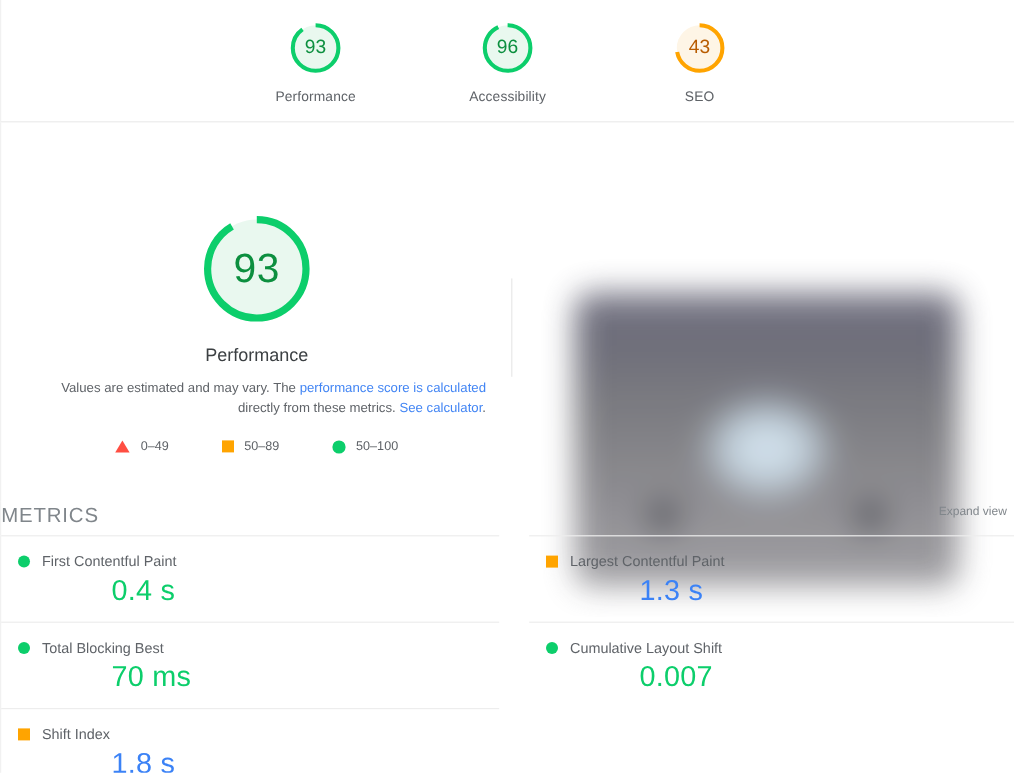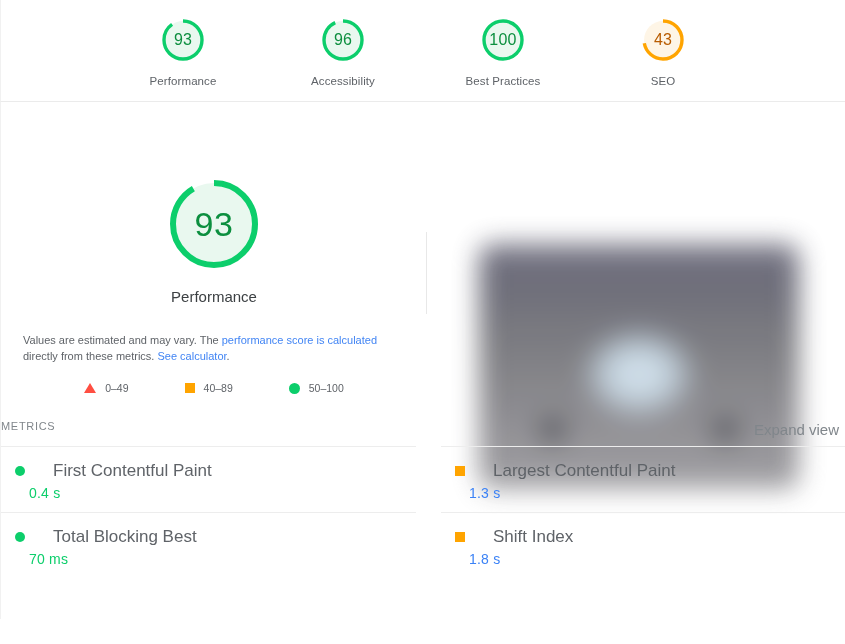--- a/index.html
+++ b/index.html
@@ -91,34 +91,34 @@
     font-size: 34px;
     color: #0c8f3f;
     letter-spacing: .5px;
   }
   #big-label {
     margin-top: 12px;
     font-size: 15px;
     color: #3c4043;
   }
   #perf-desc {
-    margin-top: 28px;
+    margin-top: 12px;
     width: 382px;
-    text-align: left;
+    text-align: right;
     font-size: 11px;
     line-height: 15.5px;
     color: #5f6368;
   }
   #perf-desc a { color: #4285f4; text-decoration: none; }
 
   #gauge-legend {
     margin-top: 18px;
     display: flex;
     align-items: flex-end;
-    gap: 56px;
+    gap: 44px;
     font-size: 10.5px;
     color: #5f6368;
   }
   .leg-item { display: flex; align-items: center; gap: 9px; }
   .leg-tri {
     width: 0; height: 0;
     border-left: 6px solid transparent;
     border-right: 6px solid transparent;
     border-bottom: 10px solid #ff4e42;
   }
@@ -162,28 +162,28 @@
   
   #metrics-head {
     position: relative;
     height: 28px;
     border-left: 1px solid #f1f1f1;
     box-sizing: border-box;
   }
   #metrics-title {
     position: absolute;
     left: 0; top: 2px;
-    font-size: 11px;
+    font-size: 17px;
     letter-spacing: .7px;
     color: #80868b;
   }
   #expand-view {
     position: absolute;
     right: 6px; top: 3px;
-    font-size: 15px;
+    font-size: 10px;
     color: #80868b;
     cursor: pointer;
   }
 
   #metrics-grid {
     position: relative;
     border-left: 1px solid #f1f1f1;
     box-sizing: border-box;
     display: grid;
     grid-template-columns: 415px 1fr;
@@ -193,26 +193,27 @@
     padding: 14px 0 11px 0;
     border-top: 1px solid #ededed;
     min-height: 41px;
     box-sizing: border-box;
     cursor: pointer;
   }
   .metric.blank { border-top: 1px solid transparent; cursor: default; }
   .metric-head { display: flex; align-items: center; gap: 10px; padding-left: 14px; }
   .m-ci { width: 10px; height: 10px; border-radius: 50%; background: #0cce6b; flex: none; }
   .m-sq { width: 10px; height: 10px; background: #ffa400; flex: none; }
-  .metric-name { font-size: 17px; color: #5f6368; margin-left: 18px; }
+  .metric-name { font-size: 12px; color: #5f6368; }
   .metric-value {
     margin-top: 4px;
-    padding-left: 28px;
-    font-size: 14px;
+    padding-left: 52px;
+    font-size: 24px;
     letter-spacing: .2px;
+    margin-left: 40px;
   }
   .v-green { color: #0cce6b; }
   .v-orange { color: #3b82f6; }
 </style>
 </head>
 <body>
 
 <div id="category-scores">
     <div class="cat-gauge">
       <div class="cat-ring">
@@ -230,30 +231,20 @@
           <circle cx="24" cy="24" r="19" fill="#e9f8ef"></circle>
           <circle cx="24" cy="24" r="19" fill="none" stroke="#0cce6b" stroke-width="3.4" stroke-dasharray="110.60530000295564 119.38052083641213"></circle>
         </svg>
         <div class="cat-num" style="color:#0c8f3f">96</div>
       </div>
       <div class="cat-label">Accessibility</div>
     </div>
     <div class="cat-gauge">
       <div class="cat-ring">
         <svg viewBox="0 0 48 48">
-          <circle cx="24" cy="24" r="19" fill="#e9f8ef"></circle>
-          <circle cx="24" cy="24" r="19" fill="none" stroke="#0cce6b" stroke-width="3.4" stroke-dasharray="119.38052083641213 119.38052083641213"></circle>
-        </svg>
-        <div class="cat-num" style="color:#0c8f3f">100</div>
-      </div>
-      <div class="cat-label">Best Practices</div>
-    </div>
-    <div class="cat-gauge">
-      <div class="cat-ring">
-        <svg viewBox="0 0 48 48">
           <circle cx="24" cy="24" r="19" fill="#fef5e6"></circle>
           <circle cx="24" cy="24" r="19" fill="none" stroke="#ffa400" stroke-width="3.4" stroke-dasharray="85.5353906273091 119.38052083641213"></circle>
         </svg>
         <div class="cat-num" style="color:#b85c00">43</div>
       </div>
       <div class="cat-label">SEO</div>
     </div>
   </div>
 
 <div id="perf-panel">
@@ -274,21 +265,21 @@
       <span>Values are estimated and may vary. The </span><a href="#">performance score is calculated</a><span> directly from these metrics. </span><a href="#">See calculator</a><span>.</span>
     </div>
 
     <div id="gauge-legend">
         <div class="leg-item">
           <span class="leg-tri" style="border-bottom-color: rgb(255, 78, 66);"></span>
           <span>0–49</span>
         </div>
         <div class="leg-item">
           <span class="leg-sq" style="background: rgb(255, 164, 0);"></span>
-          <span>40–89</span>
+          <span>50–89</span>
         </div>
         <div class="leg-item">
           <span class="leg-ci" style="background: rgb(12, 206, 107);"></span>
           <span>50–100</span>
         </div>
       </div>
   </div>
 
   <div id="panel-divider"></div>
 
@@ -319,19 +310,26 @@
     </div>
     <div class="metric">
       <div class="metric-head">
         <span class="m-ci"></span>
         <span class="metric-name">Total Blocking Best</span>
       </div>
       <div class="metric-value v-green">70 ms</div>
     </div>
     <div class="metric">
       <div class="metric-head">
+        <span class="m-ci"></span>
+        <span class="metric-name">Cumulative Layout Shift</span>
+      </div>
+      <div class="metric-value v-green">0.007</div>
+    </div>
+    <div class="metric">
+      <div class="metric-head">
         <span class="m-sq"></span>
         <span class="metric-name">Shift Index</span>
       </div>
       <div class="metric-value v-orange">1.8 s</div>
     </div>
     <div class="metric blank"></div>
   </div>
 
 </body></html>

